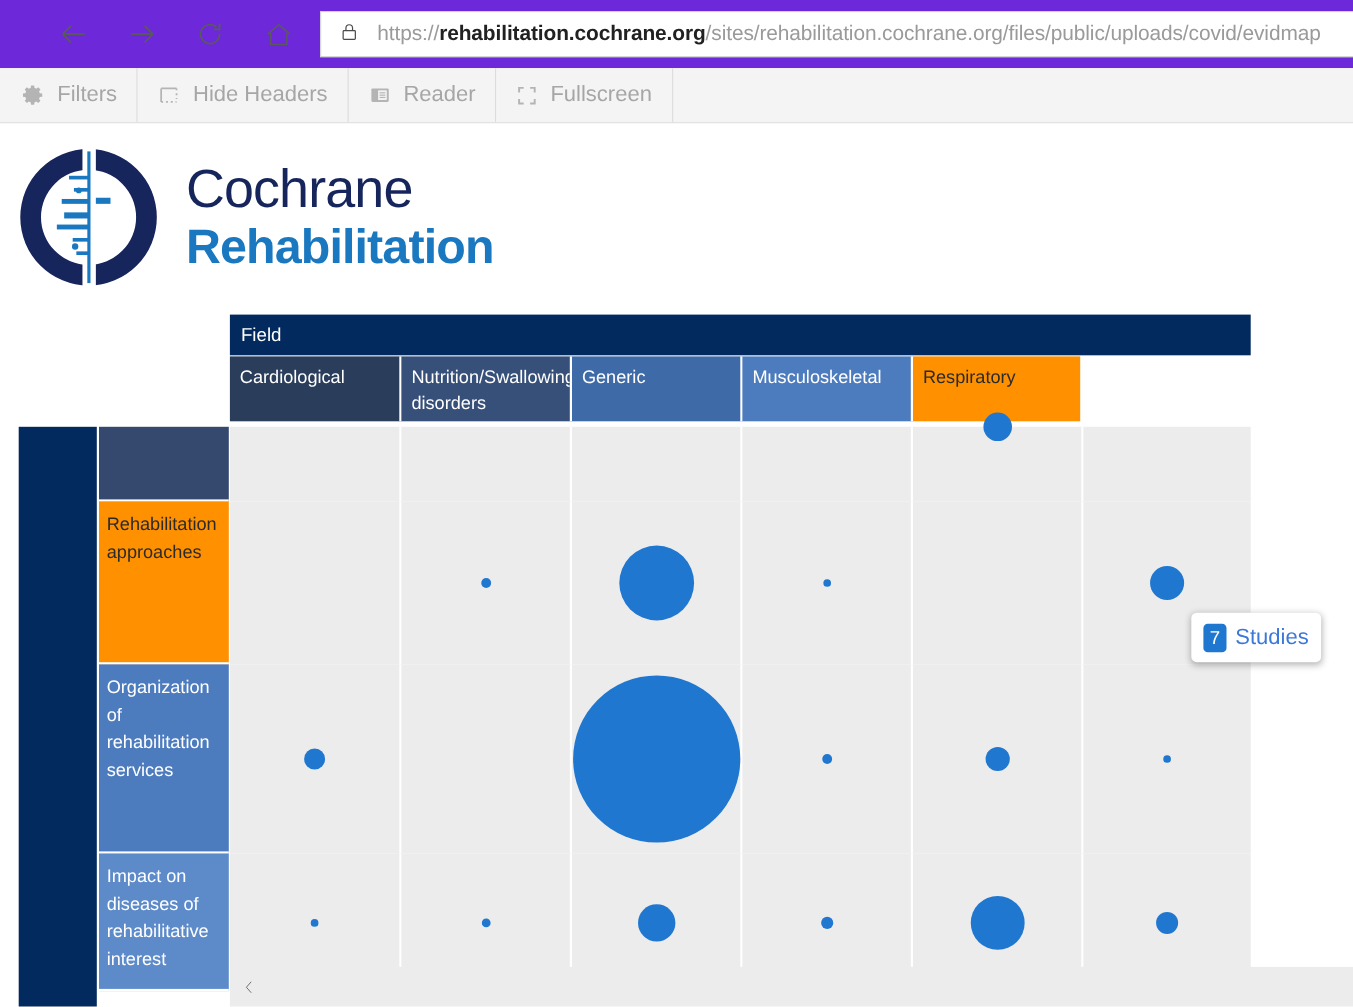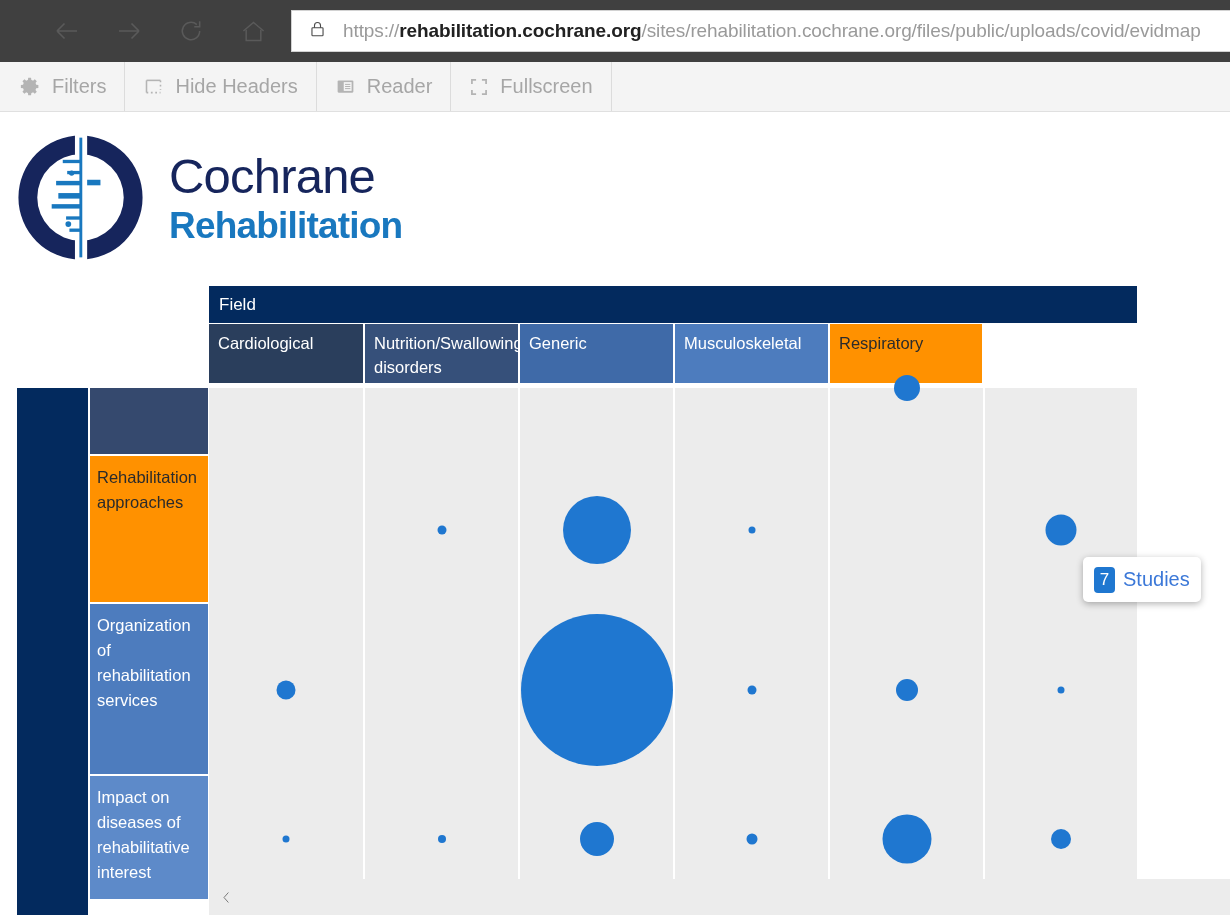--- a/index.html
+++ b/index.html
@@ -6,21 +6,21 @@
   html, body {
     width: 1230px; height: 915px;
     background: #ffffff;
     font-family: "Liberation Sans", sans-serif;
     overflow: hidden;
   }
 
   
   #browser-chrome {
     position: absolute; left: 0; top: 0; width: 1230px; height: 62px;
-    background: #404040;
+    background: #6d28d9;
     display: flex; align-items: center; padding-left: 36px;
   }
   .nav-btn {
     width: 62px; height: 62px;
     display: flex; align-items: center; justify-content: center;
     color: #5a5a5a;
   }
   .nav-btn svg { display: block; }
   #url-bar {
     position: absolute; left: 291px; top: 10px;
@@ -59,21 +59,21 @@
   #logo-block {
     position: absolute; left: 14px; top: 131px;
     display: flex; align-items: center; gap: 22px;
   }
   #logo-mark { width: 133px; height: 133px; flex: 0 0 auto; }
   #logo-words { line-height: 1.0; }
   #logo-line1 {
     font-size: 49px; font-weight: 400; color: #16255c; letter-spacing: -0.8px;
   }
   #logo-line2 {
-    font-size: 37px; font-weight: 700; color: #1978bf; letter-spacing: -0.8px;
+    font-size: 44px; font-weight: 700; color: #1978bf; letter-spacing: -0.8px;
     margin-top: 6px;
   }
 
   
   #map-root { position: absolute; left: 0; top: 0; width: 1230px; height: 915px; border-radius: 27px; }
 
   #field-band {
     position: absolute; left: 209px; top: 286px; width: 928px; height: 37px;
     background: #032a5e;
     color: #ffffff; font-size: 17px;

